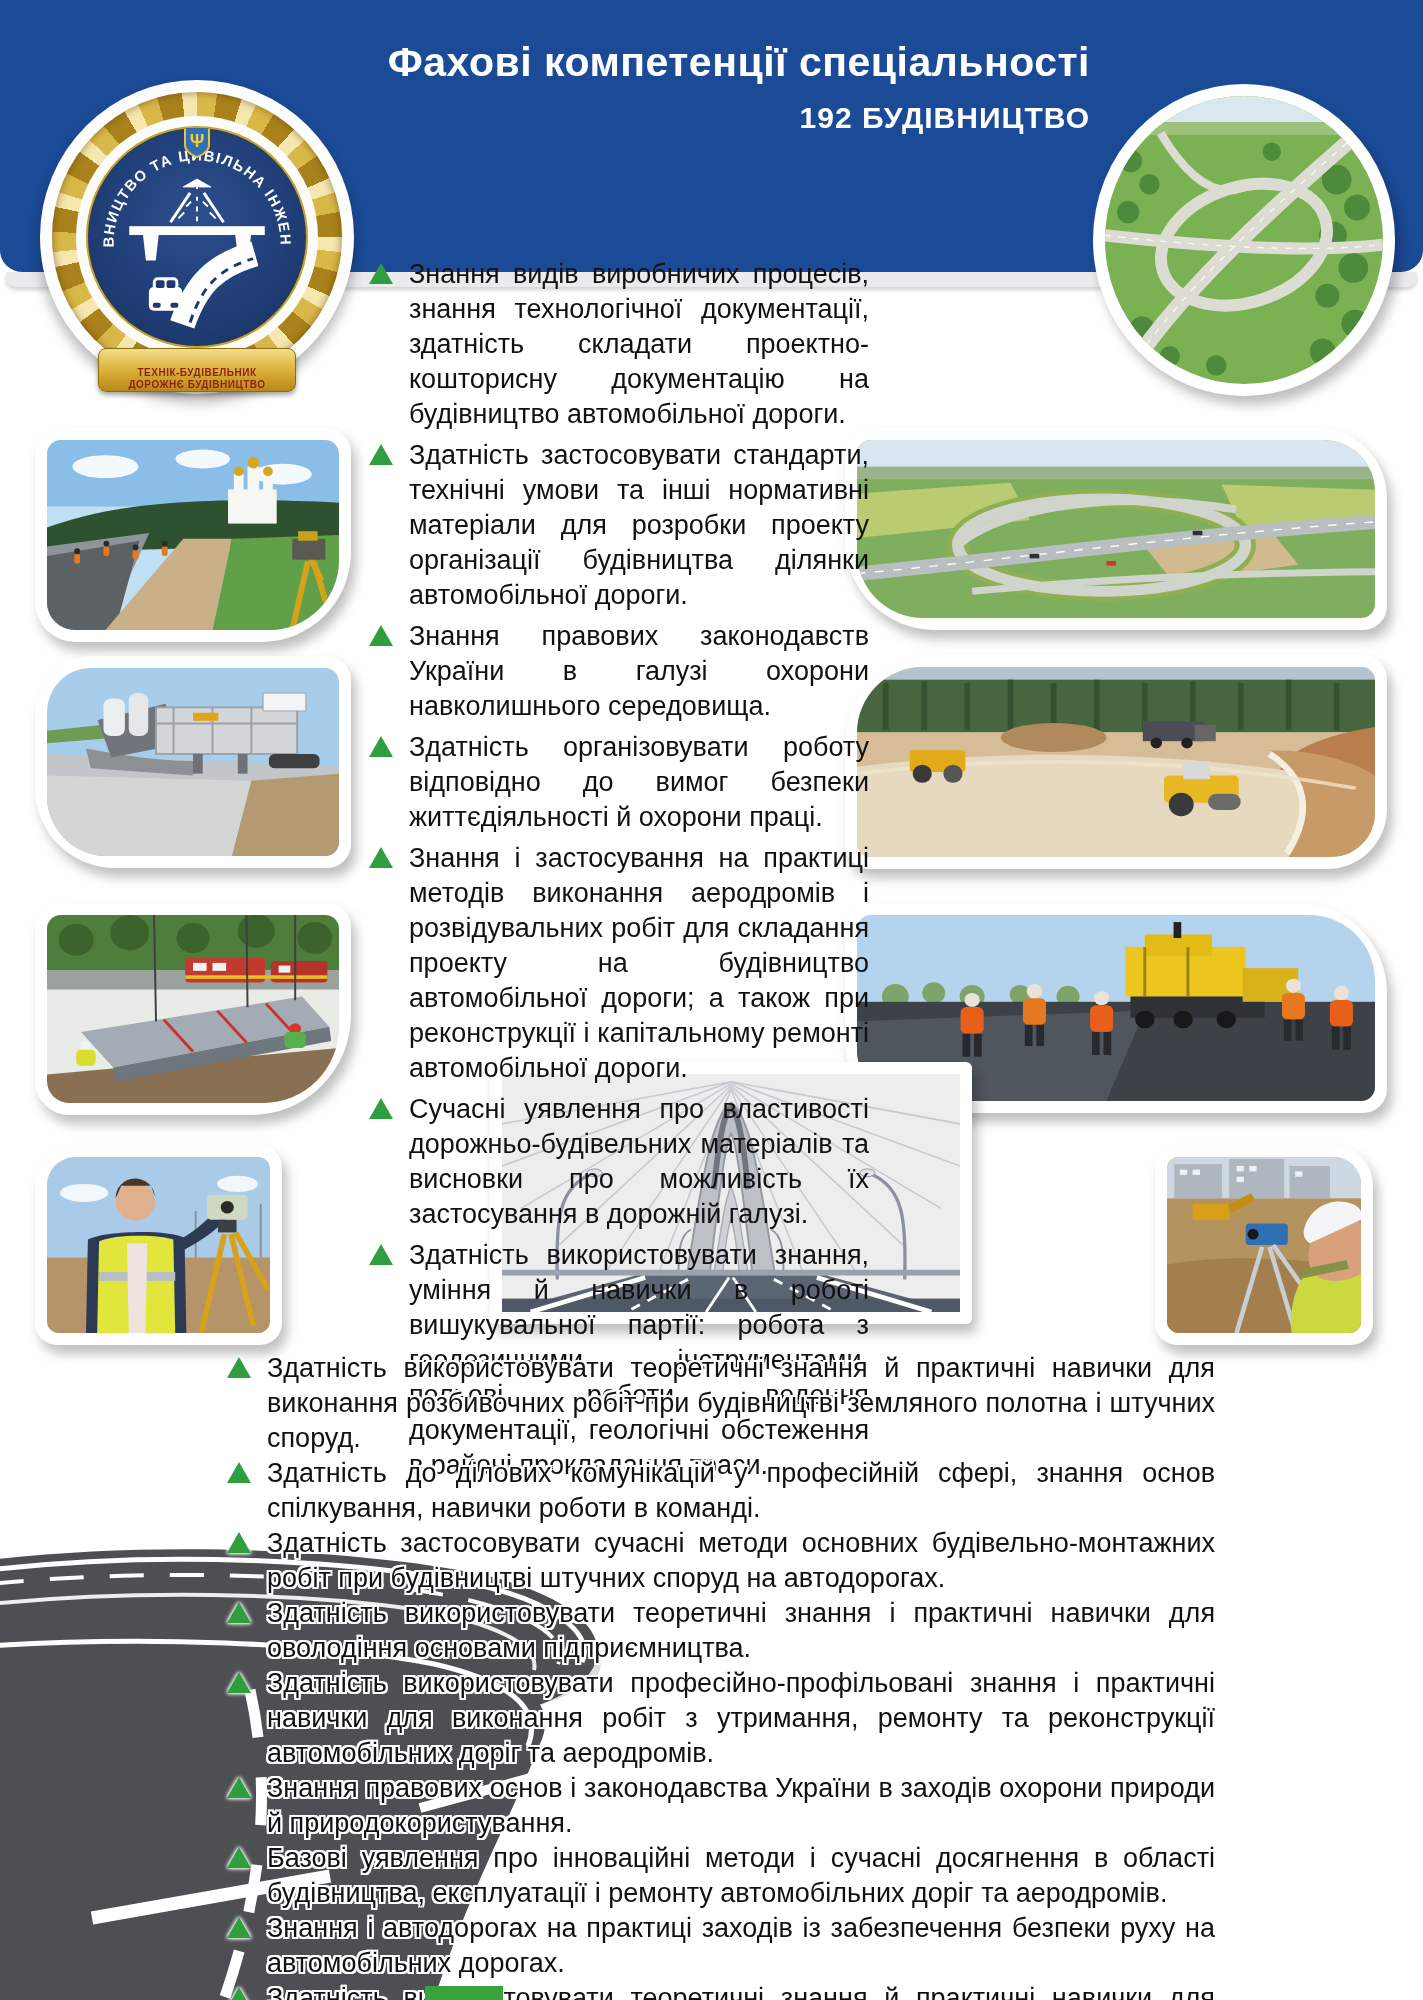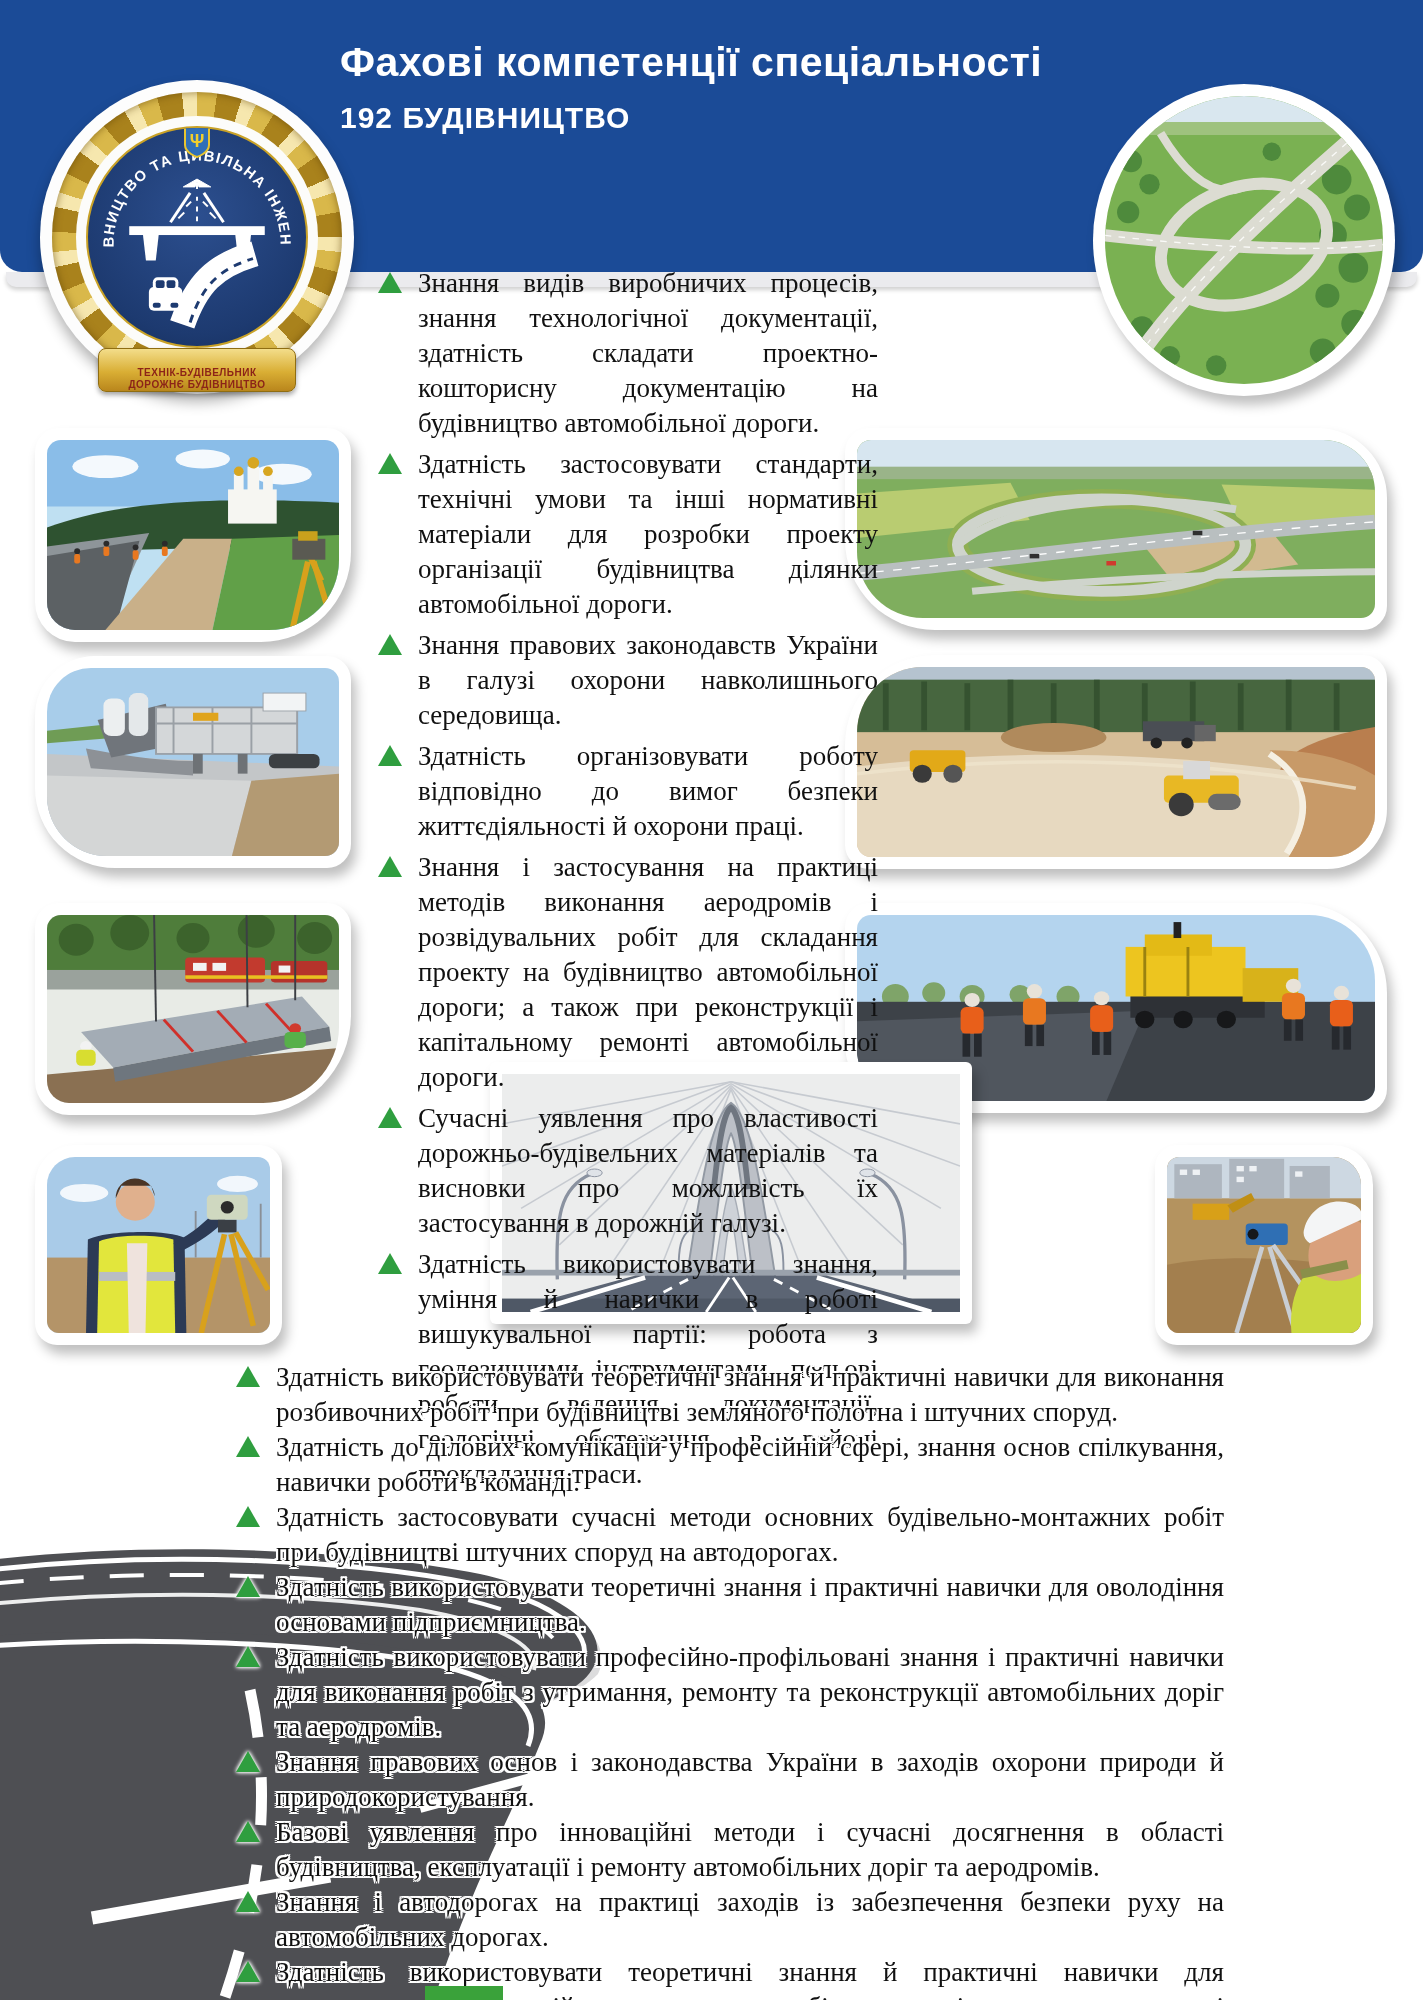--- a/index.html
+++ b/index.html
@@ -3,21 +3,21 @@
 <meta charset="utf-8">
 <style>
   html,body{margin:0;padding:0;background:#ffffff;}
   #poster{position:relative;width:1423px;height:2000px;background:#ffffff;overflow:hidden;
           font-family:"Liberation Sans", sans-serif;color:#111;}
   
   .header{position:absolute;left:0;top:0;width:1423px;height:272px;background:#1b4b97;
           border-radius:0 0 22px 22px;}
   .header-edge{position:absolute;left:6px;top:272px;width:1411px;height:15px;background:#ebebee;
           border-radius:0 0 10px 10px;box-shadow:0 3px 4px rgba(0,0,0,.18);}
-  .title{position:absolute;left:340px;top:34px;width:750px;text-align:left;color:#fff;font-weight:bold;}
+  .title{position:absolute;left:340px;top:34px;width:750px;text-align:right;color:#fff;font-weight:bold;}
   .title .t1{font-size:41px;line-height:56px;letter-spacing:.5px;}
   .title .t2,.title .t3{font-size:30px;line-height:56px;letter-spacing:1px;}
   
   .logo{position:absolute;left:40px;top:80px;width:314px;height:314px;}
   .logo-outer{position:absolute;inset:0;border-radius:50%;background:#fdfdfd;box-shadow:0 8px 14px rgba(0,0,0,.30);}
   .logo-gold{position:absolute;inset:12px;border-radius:50%;
       background:repeating-conic-gradient(from 8deg,#a9821c 0deg 10deg,#f6e7ae 10deg 16deg,#d9b84a 16deg 24deg);
       box-shadow:inset 0 0 8px rgba(90,60,0,.6);}
   .logo-white{position:absolute;inset:36px;border-radius:50%;background:#fcfcfa;}
   .logo-blue{position:absolute;inset:46px;border-radius:50%;overflow:hidden;
@@ -29,21 +29,21 @@
       display:flex;flex-direction:column;align-items:center;justify-content:flex-end;
       box-shadow:0 3px 5px rgba(0,0,0,.35);}
   .logo-ribbon div{font-size:10px;font-weight:bold;color:#8c2418;line-height:12px;letter-spacing:.5px;}
   
   .photo{position:absolute;background:#fff;padding:12px;box-sizing:border-box;
          box-shadow:5px 9px 12px rgba(0,0,0,.25);}
   .photo .ph-inner{width:100%;height:100%;overflow:hidden;}
   .photo svg{display:block;width:100%;height:100%;}
   .round{border-radius:50%;}
   
-  .blist{position:absolute;list-style:none;margin:16px;padding:0;font-family:Liberation Serif, serif;}
+  .blist{position:absolute;list-style:none;margin:7px;padding:0;}
   .blist li{position:relative;padding-left:40px;font-size:27px;line-height:35px;text-align:justify;margin-bottom:6px;}
   .tri{position:absolute;left:0;top:6px;width:0;height:0;
        border-left:12px solid transparent;border-right:12px solid transparent;border-bottom:21px solid #2f9e3f;}
   .list-top{left:362px;top:250px;width:500px;}
   .list-bottom{left:220px;top:1344px;width:988px;}
   .list-bottom li{margin-bottom:0;}
   .list-bottom .tri{filter:drop-shadow(0 0 2px #fff) drop-shadow(0 0 1px #fff);}
   .outlined{text-shadow:-2px -2px 0 #fff,2px -2px 0 #fff,-2px 2px 0 #fff,2px 2px 0 #fff,
             -2px 0 0 #fff,2px 0 0 #fff,0 -2px 0 #fff,0 2px 0 #fff;}
   

